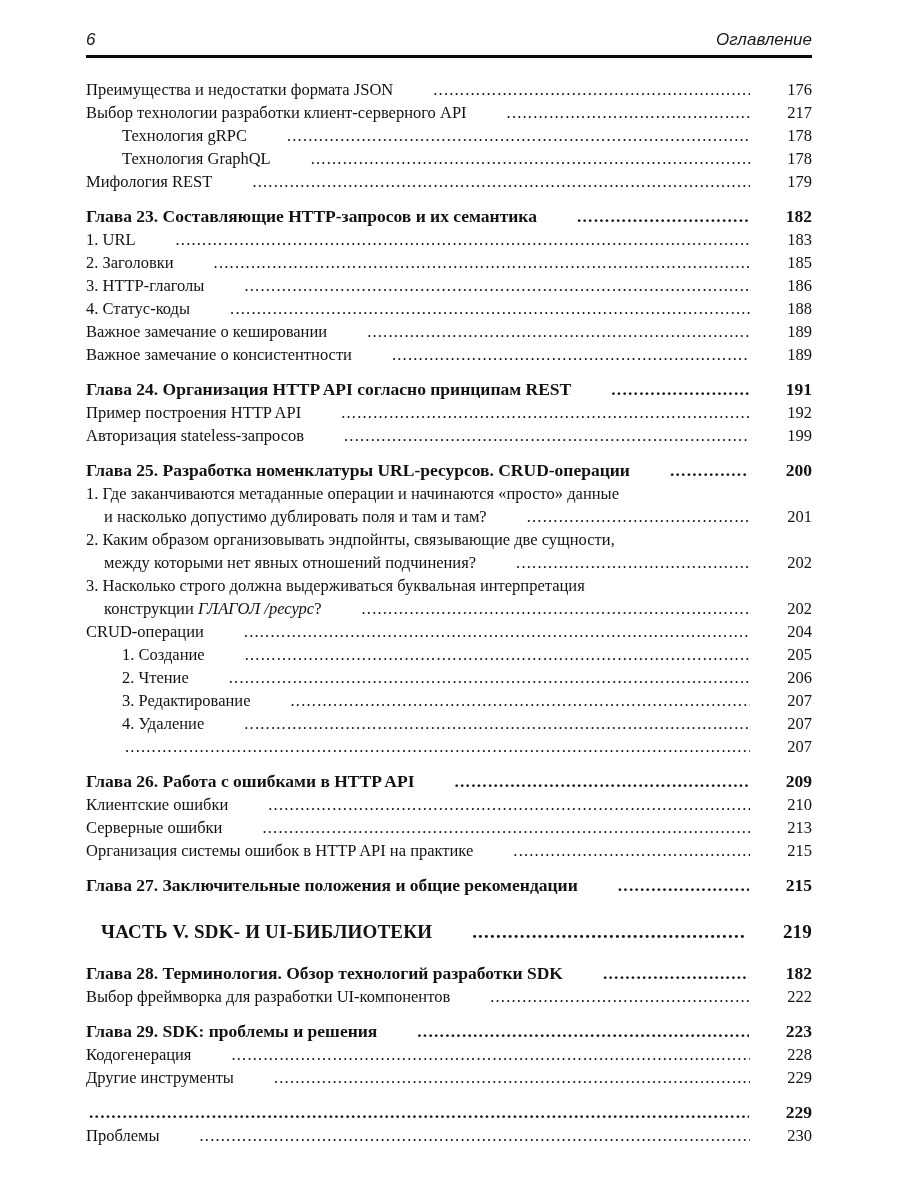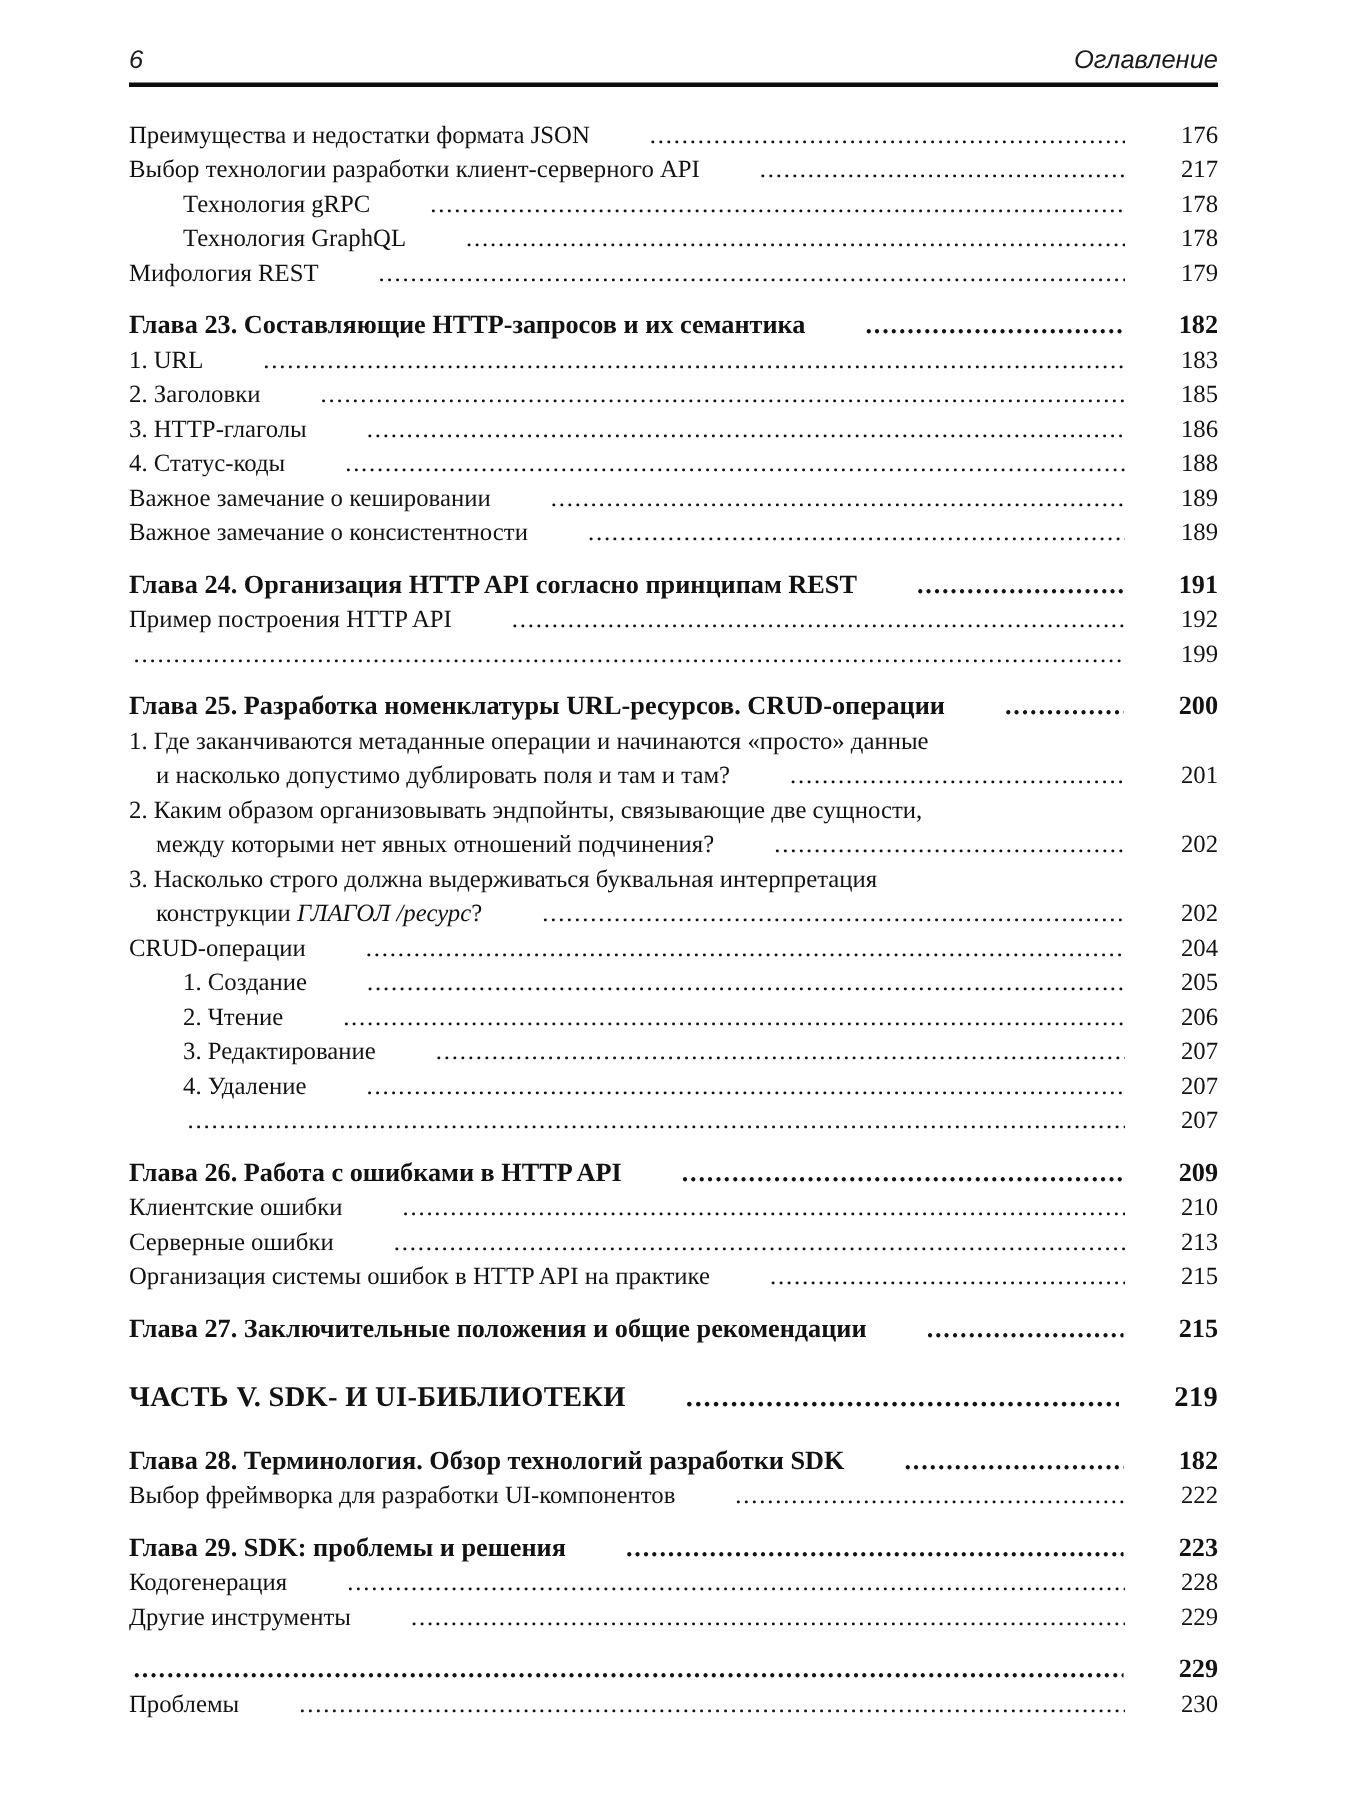--- a/index.html
+++ b/index.html
@@ -36,21 +36,21 @@
     margin-top: 5px;
     border: none;
   }
   
   .toc {
     margin-top: 20px;
     font-size: 16.5px;
   }
   .toc-section { padding: 0; }
   .toc-section.chapter { padding-top: 12px; font-family: Liberation Serif, serif; }
-  .toc-section.part    { padding-top: 23px; padding-bottom: 7px; }
+  .toc-section.part    { padding-top: 23px; padding-bottom: 7px; margin-left: 15px; }
   .row {
     display: flex;
     align-items: baseline;
     line-height: 23px;
     white-space: nowrap;
     gap: 37px;
   }
   .row .text { flex: 0 0 auto; }
   .row.heading { font-weight: bold; font-size: 17.5px; }
   .toc-section.part .row.heading { font-size: 19px; letter-spacing: 0.2px; }
@@ -147,20 +147,21 @@
           <span class="text"><span>Глава 24. Организация HTTP API согласно принципам REST</span></span>
           <span class="leader">....................................................................................................................................................................................................................................................................................................................................................................................................................................</span>
           <span class="page-num">191</span>
         </div>
         <div class="row">
           <span class="text"><span>Пример построения HTTP API</span></span>
           <span class="leader">....................................................................................................................................................................................................................................................................................................................................................................................................................................</span>
           <span class="page-num">192</span>
         </div>
         <div class="row">
+          <span class="text"><span>Авторизация stateless-запросов</span></span>
           <span class="leader">....................................................................................................................................................................................................................................................................................................................................................................................................................................</span>
           <span class="page-num">199</span>
         </div>
       </section>
       <section class="toc-section chapter">
         <div class="row heading">
           <span class="text"><span>Глава 25. Разработка номенклатуры URL-ресурсов. CRUD-операции</span></span>
           <span class="leader">....................................................................................................................................................................................................................................................................................................................................................................................................................................</span>
           <span class="page-num">200</span>
         </div>

